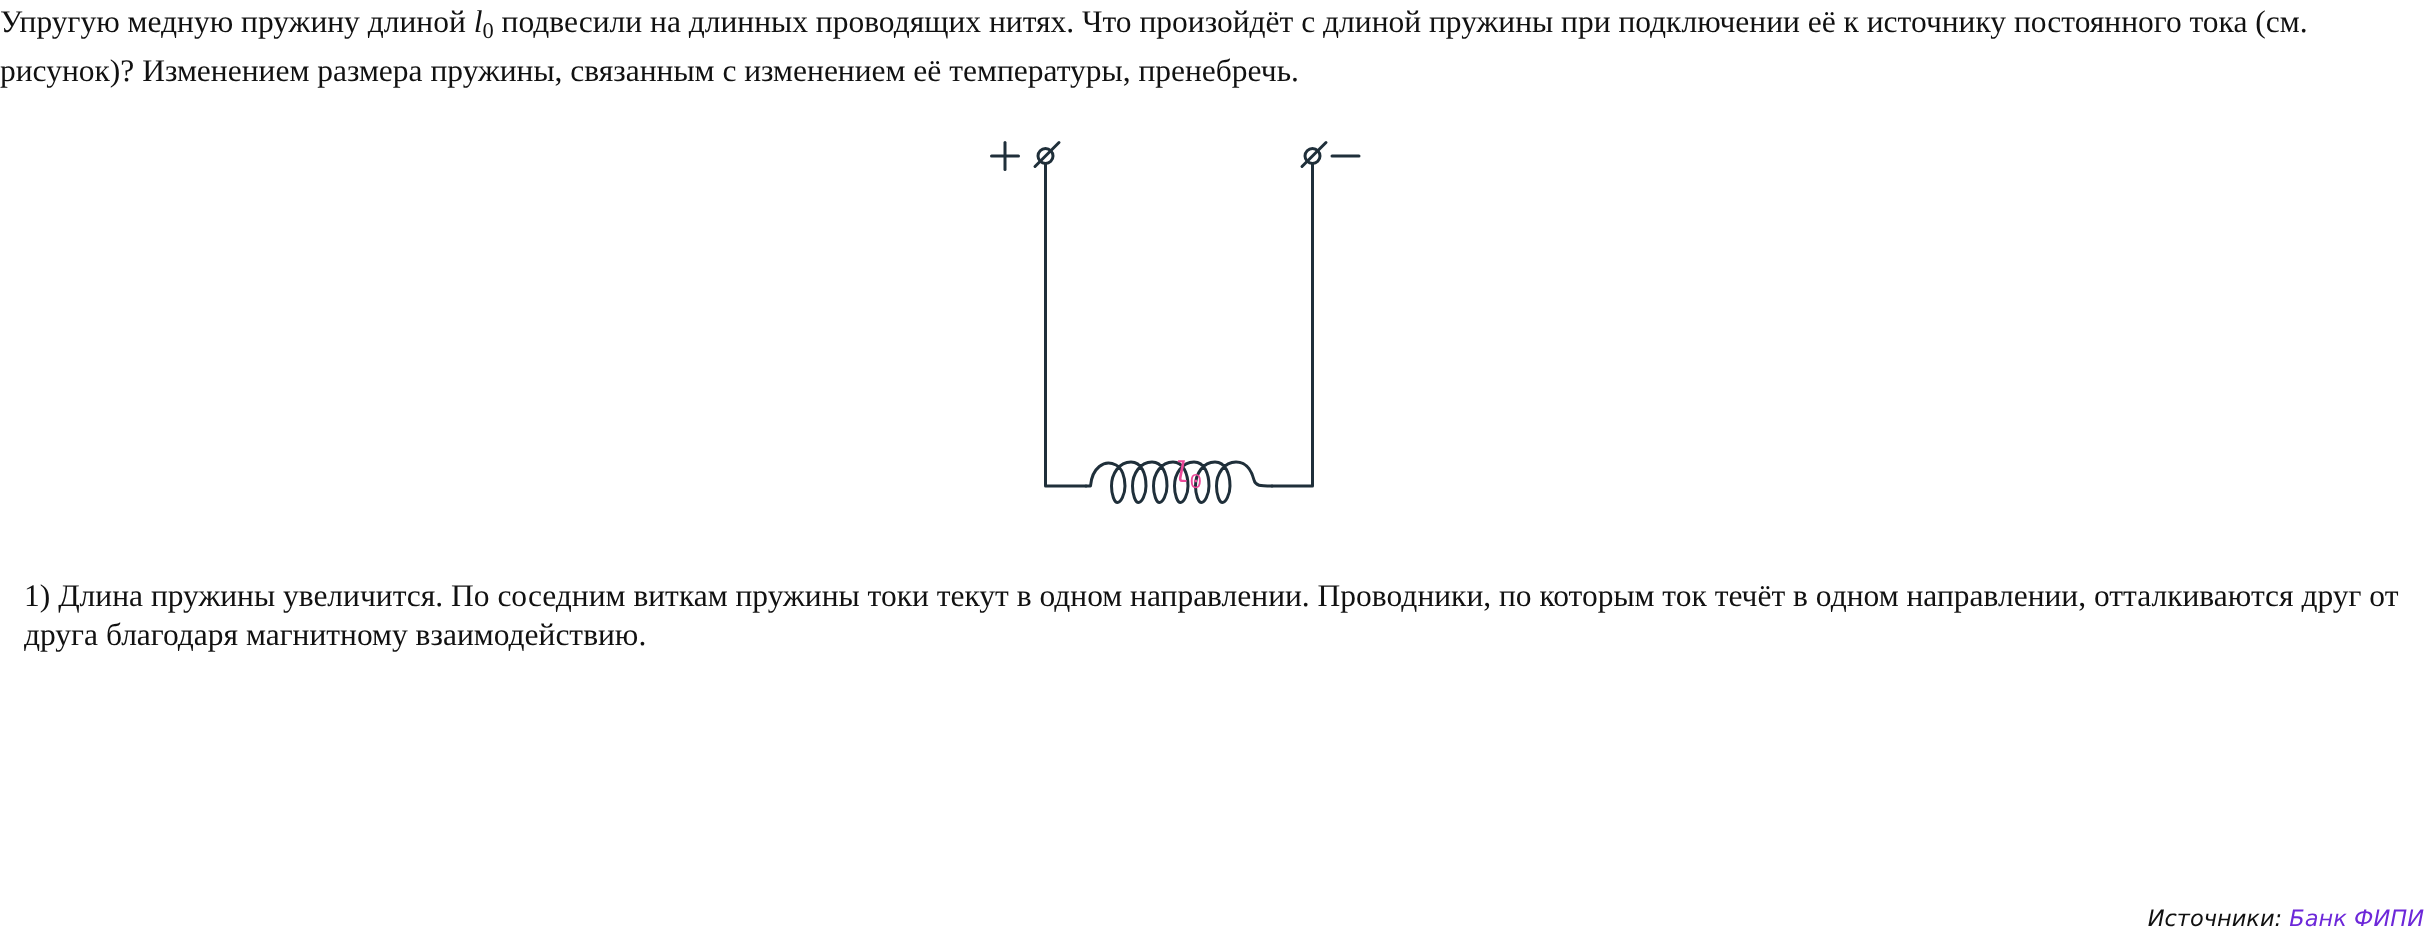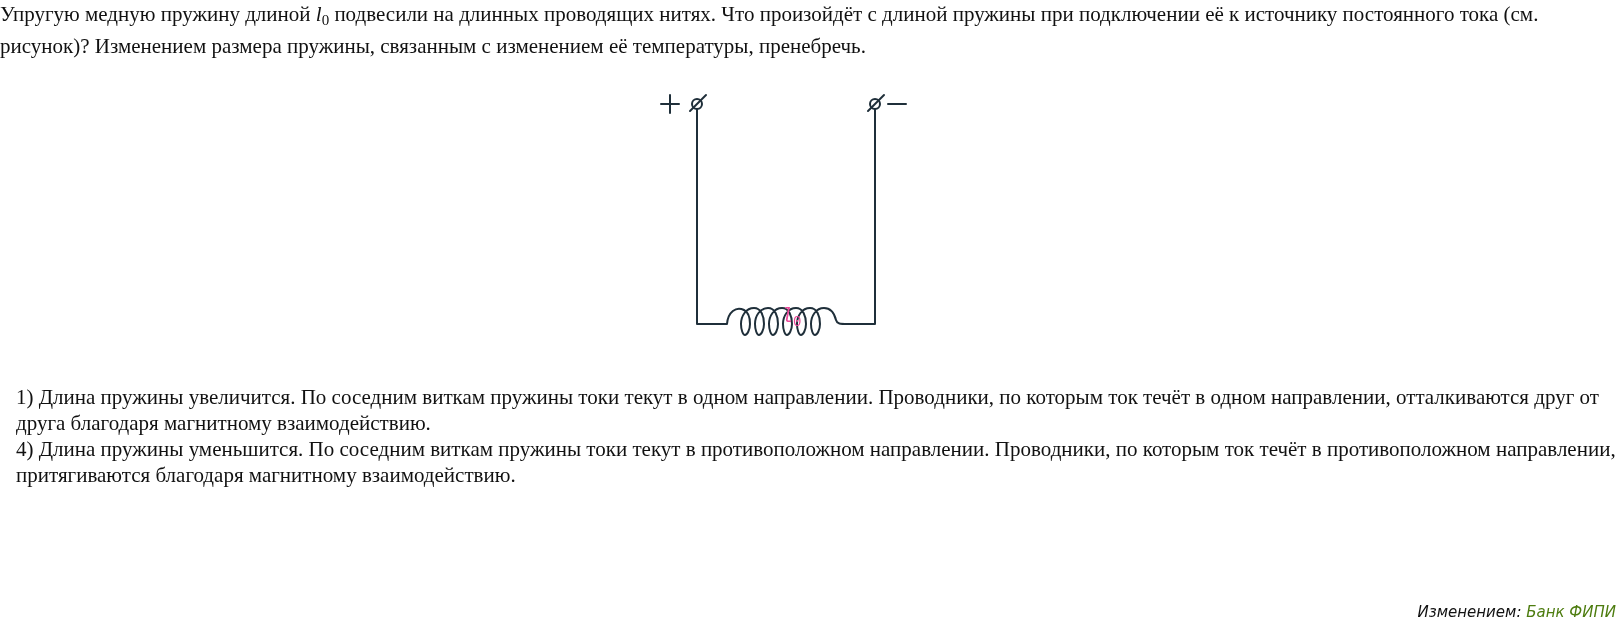--- a/index.html
+++ b/index.html
@@ -71,21 +71,21 @@
       right: 0;
       top: 602px;
       font-family: "DejaVu Sans", sans-serif;
       font-style: italic;
       font-size: 15px;
       line-height: 20px;
       color: #111111;
       white-space: nowrap;
     }
     .source .src-link {
-      color: #4d7c0f;
+      color: #6d28d9;
       text-decoration: none;
     }
   </style>
 </head>
 <body>
 
 <p class="question"><span>Упругую медную пружину длиной </span><span class="math-var"><span>l</span><span class="math-sub">0</span></span><span> подвесили на длинных проводящих нитях. Что произойдёт с длиной пружины при подключении её к источнику постоянного тока (см. рисунок)? Изменением размера пружины, связанным с изменением её температуры, пренебречь.</span></p>
 
 <div class="figure">
   <svg width="300" height="270" viewBox="0 0 300 270" xmlns="http://www.w3.org/2000/svg">
@@ -129,16 +129,15 @@
            C170 250, 167 255, 165 255 C163 255, 161 250, 161 244 C161 236, 166 228, 174 228
            C182 228, 185 236, 186 240
            C187 244, 190 244, 198 244"></path>
     </g>
   </svg>
   <div class="fig-label"><span class="v">l</span><span class="s">0</span></div>
 </div>
 
 <ol class="options">
   <li><span>1)</span> <span>Длина пружины увеличится. По соседним виткам пружины токи текут в одном направлении. Проводники, по которым ток течёт в одном направлении, отталкиваются друг от друга благодаря магнитному взаимодействию.</span></li>
-  <li><span>4)</span> <span>Длина пружины уменьшится. По соседним виткам пружины токи текут в противоположном направлении. Проводники, по которым ток течёт в противоположном направлении, притягиваются благодаря магнитному взаимодействию.</span></li>
 </ol>
 
-<div class="source"><span>Изменением:</span> <a class="src-link">Банк ФИПИ</a></div>
+<div class="source"><span>Источники:</span> <a class="src-link">Банк ФИПИ</a></div>
 
 </body></html>

